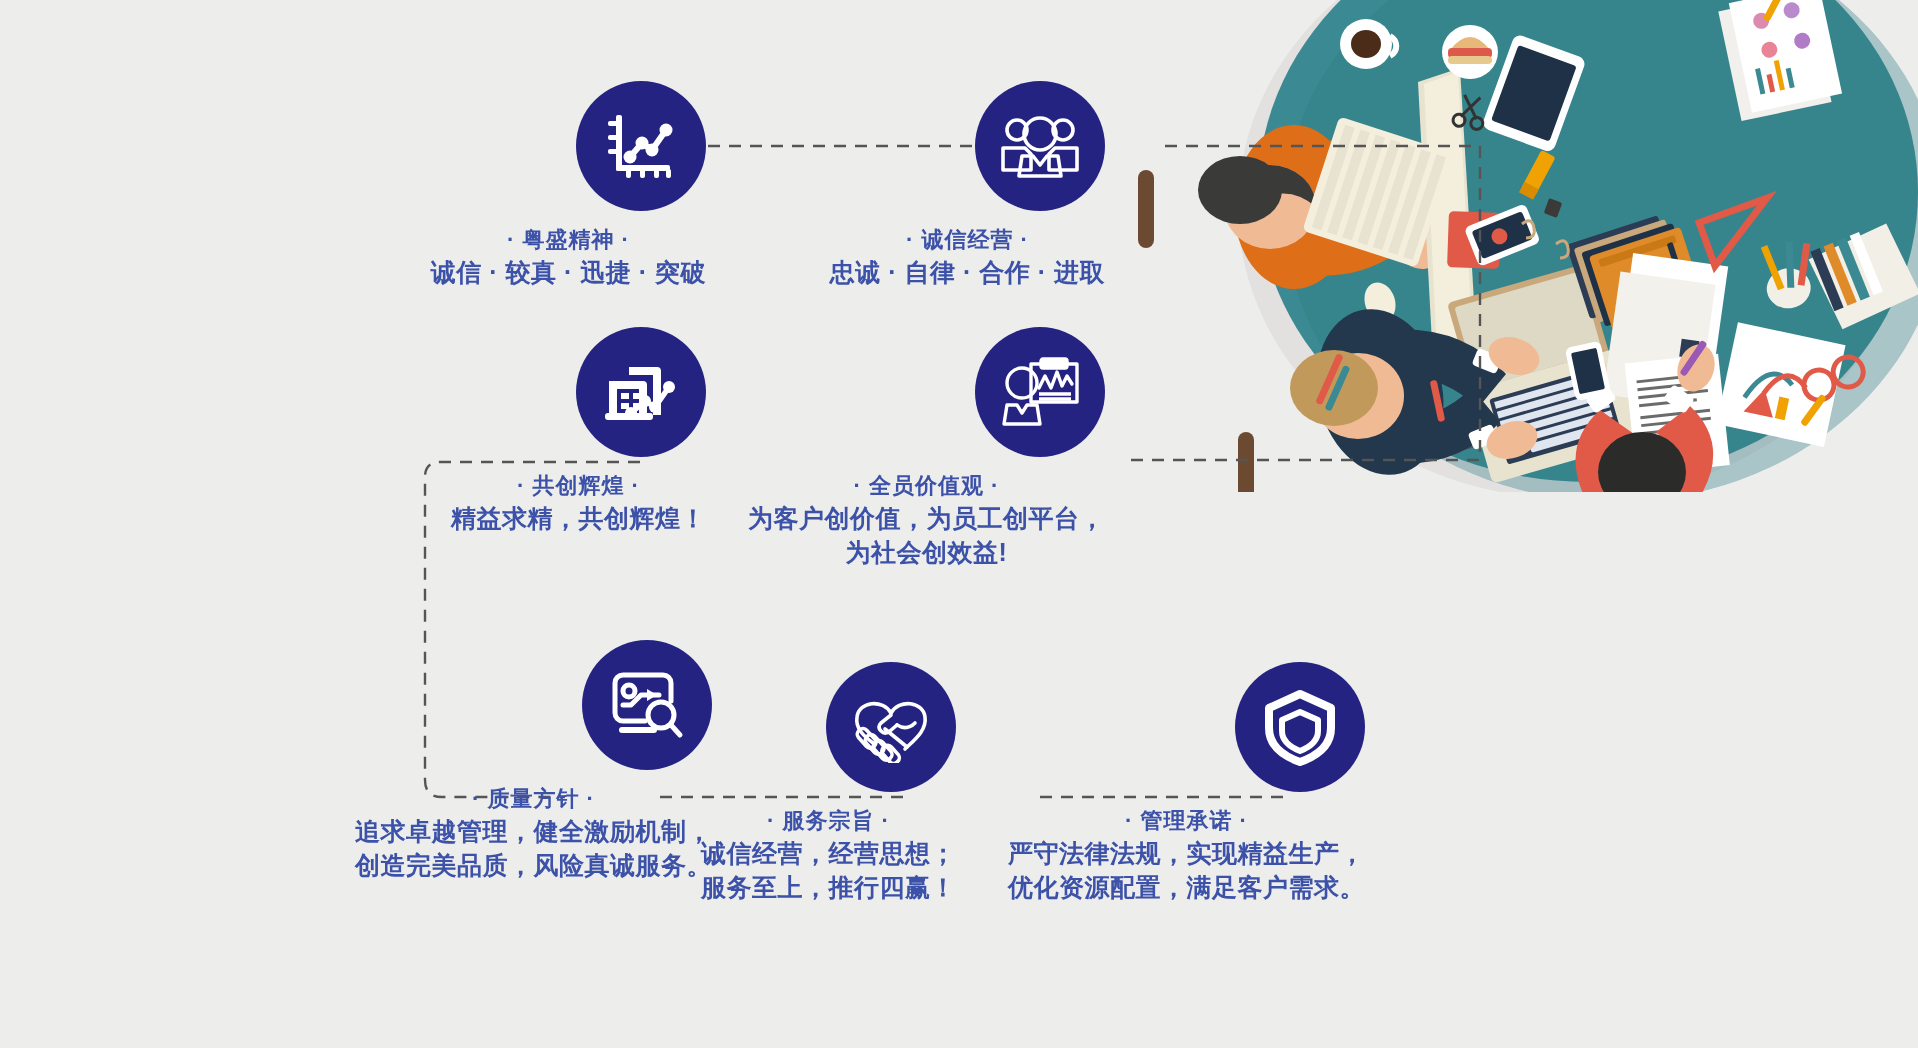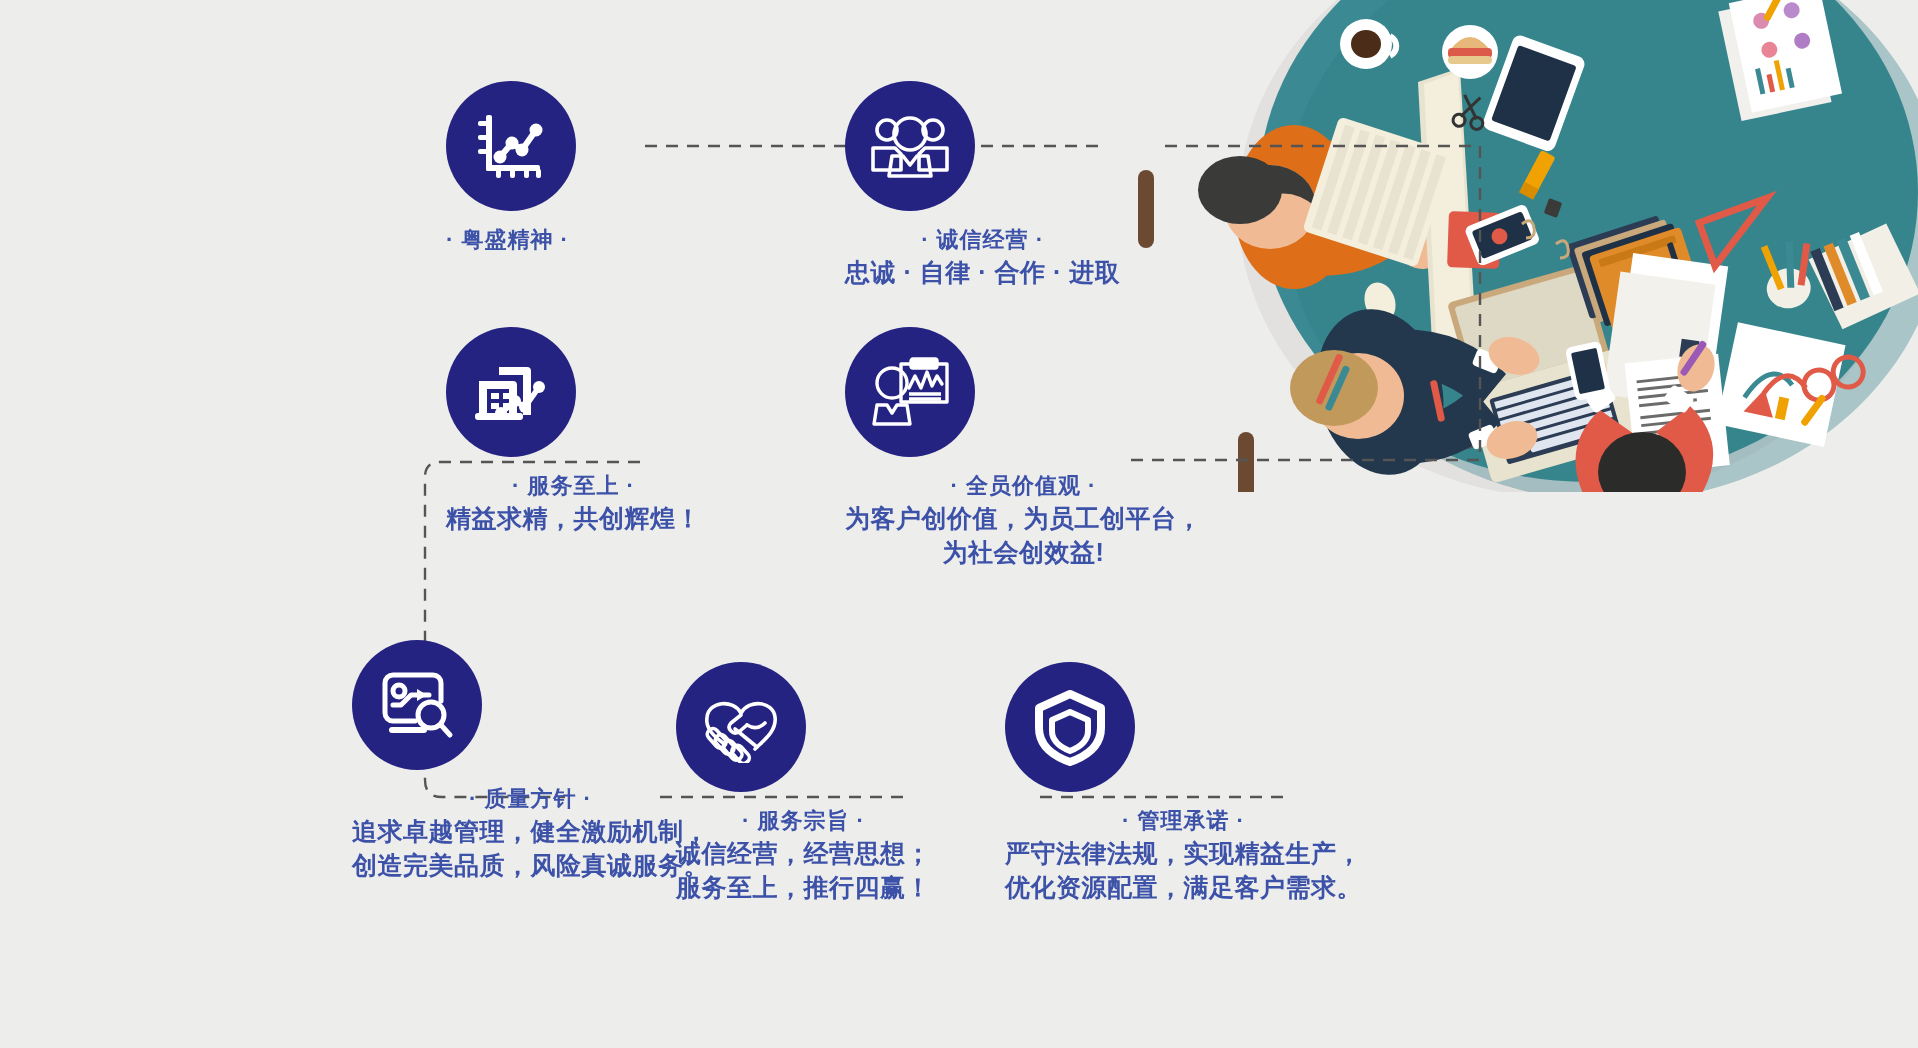--- a/index.html
+++ b/index.html
@@ -12,21 +12,21 @@
   }
   #stage{position:absolute;inset:0;width:1918px;height:1048px;}
 
   
   .connectors{position:absolute;left:0;top:0;width:1918px;height:1048px;pointer-events:none;}
 
   
   .illustration{position:absolute;right:0;top:-8px;width:800px;height:500px;}
 
   
-  .node{position:absolute;display:flex;flex-direction:column;align-items:flex-start;}
+  .node{position:absolute;display:flex;flex-direction:column;align-items:flex-end;}
   .badge{
     width:130px;height:130px;border-radius:50%;
     background:#252382;
     display:flex;align-items:center;justify-content:center;
     box-shadow:0 0 0 0 rgba(0,0,0,0);
   }
   .badge svg{display:block;}
   .labels{margin-top:14px;text-align:center;white-space:nowrap;}
   .t-title{
     color:#3c51a8;font-size:22px;font-weight:bold;line-height:30px;
@@ -289,20 +289,21 @@
           <path d="M28 50 L40 36 L50 43 L64 23" stroke="#fff" stroke-width="6" fill="none" stroke-linecap="round" stroke-linejoin="round"></path>
           <circle cx="28" cy="50" r="6.5"></circle>
             <circle cx="40" cy="36" r="6.5"></circle>
           <circle cx="50" cy="43" r="6.5"></circle>
             <circle cx="64" cy="23" r="6.5"></circle>
         </g>
       </svg>
     </div>
     <div class="labels">
       <div class="t-title">· 粤盛精神 ·</div>
+      <div class="t-line">诚信 · 较真 · 迅捷 · 突破</div>
     </div>
   </div>
 
   <div class="node" style="left:845px;top:81px;width:260px;">
     <div class="badge">
       <svg width="80" height="64" viewBox="0 0 80 64">
         <g fill="none" stroke="#fff" stroke-width="3.6" stroke-linejoin="round">
           <circle cx="17" cy="16" r="10"></circle>
           <path d="M3 34 h22 l6 6 v16 H3 z"></path>
           <circle cx="63" cy="16" r="10"></circle>
@@ -333,21 +334,21 @@
             <rect x="32" y="28" width="8" height="6"></rect>
           <path d="M30 58 L44 46 L54 52 L68 32" stroke="#fff" stroke-width="5.5" fill="none" stroke-linecap="round" stroke-linejoin="round"></path>
           <circle cx="30" cy="58" r="6"></circle>
             <circle cx="44" cy="46" r="6"></circle>
           <circle cx="54" cy="52" r="6"></circle>
             <circle cx="68" cy="32" r="6"></circle>
         </g>
       </svg>
     </div>
     <div class="labels">
-      <div class="t-title">· 服务至上 ·</div>
+      <div class="t-title">· 共创辉煌 ·</div>
       <div class="t-line">精益求精，共创辉煌！</div>
     </div>
   </div>
 
   <div class="node" style="left:845px;top:327px;width:260px;">
     <div class="badge">
       <svg width="82" height="72" viewBox="0 0 82 72">
         <g fill="none" stroke="#fff" stroke-width="3.4" stroke-linejoin="round">
           <rect x="32" y="8" width="46" height="38"></rect>
           <rect x="42" y="3" width="26" height="9" rx="2" fill="#fff"></rect>

